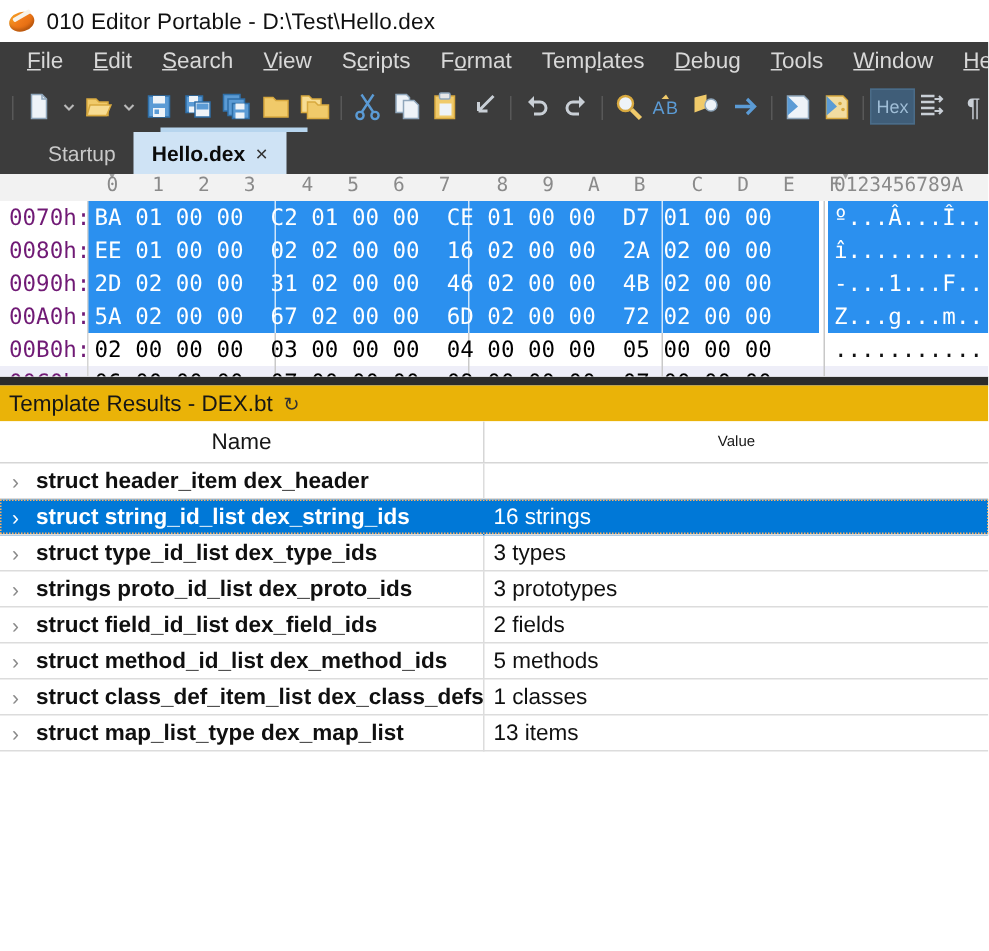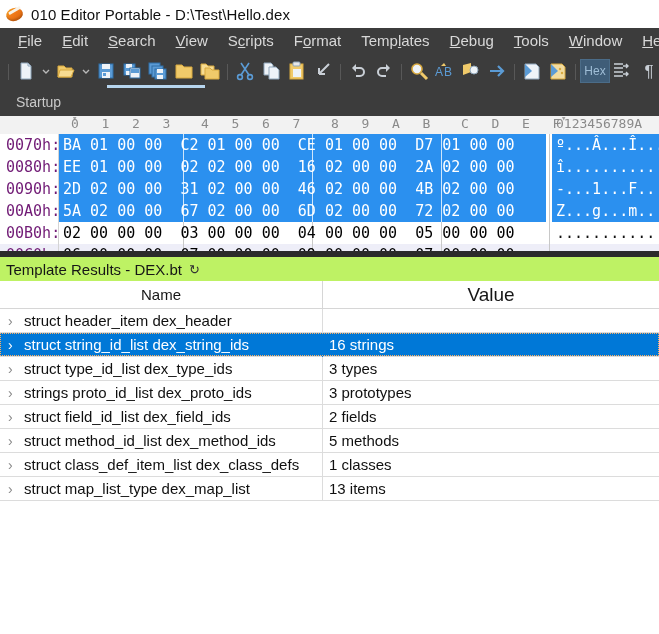--- a/index.html
+++ b/index.html
@@ -59,21 +59,21 @@
   .tb-hex {
     width: 30px; height: 24px; background: #3f5d78; color:#9fbdd6; font-size: 12px;
     display:flex; align-items:center; justify-content:center; flex:none; border:1px solid #4b6c88;
   }
   .tb-underline {
     position:absolute; left:107px; bottom:0px; width:98px; height:3px; background:#b7d5ee;
   }
 
   
   .tabstrip {
-    height: 28px; background: #3c3c3c; display: flex; align-items: stretch; padding-left: 4px;
+    height: 28px; background: #3c3c3c; display: flex; align-items: stretch; padding-left: 20px;
   }
   .tab {
     display:flex; align-items:center; padding: 0 12px; font-size: 14px; color:#c9c9c9;
     white-space: nowrap;
   }
   .tab.active { background: #cfe3f5; color:#0b0b0b; font-weight: bold; }
   .tab .tab-close { margin-left: 7px; font-size: 14px; font-weight: normal; color:#333; }
 
   
   .hexwrap { background:#ffffff; position: relative; height: 135px; overflow:hidden; }
@@ -106,47 +106,47 @@
   .hexsplit { position:absolute; top:18px; left:549px; width:1px; height:117px; background:#c8c8c8; }
   .hexsplit2 { position:absolute; top:18px; left:58px; width:1px; height:117px; background:#d4d4d4; }
 
   .bytegrpline { position:absolute; width:1px; background:#c9c9c9; }
 
   
   .splitter { height: 6px; background: #2b2b2b; }
 
   
   .tr-header {
-    height: 24px; background:#bef264; display:flex; align-items:center; padding-left:6px;
+    height: 24px; background:#eab308; display:flex; align-items:center; padding-left:6px;
     font-size: 15px; color:#161616;
   }
   .tr-refresh { margin-left: 7px; font-size: 13px; color:#333; }
 
   .tr-table { background:#ffffff; position:relative; }
   .tr-colhdr {
     height: 28px; background:#ffffff; position:relative; border-bottom:1px solid #d6d6d6;
   }
   .tr-colhdr .h-name {
     position:absolute; left:0; top:0; width:322px; height:27px;
     display:flex; align-items:center; justify-content:center; font-size:15px; color:#161616;
   }
   .tr-colhdr .h-value {
     position:absolute; left:323px; top:0; right:0; height:27px;
-    display:flex; align-items:center; justify-content:center; font-size:19px; color:#161616;
+    display:flex; align-items:center; justify-content:center; font-size:10px; color:#161616;
   }
   .tr-colhdr .divider { position:absolute; left:322px; top:0; width:1px; height:27px; background:#d6d6d6; }
 
   .tr-row { height: 24px; position:relative; border-bottom:1px solid #dcdcdc; }
   .tr-row .chev {
     position:absolute; left:8px; top:0; height:24px; line-height:24px;
     font-size:14px; color:#8a8a8a;
   }
   .tr-row .nm {
     position:absolute; left:24px; top:0; height:24px; line-height:24px;
-    font-size:15px; color:#101010; white-space:nowrap;
+    font-size:15px; color:#101010; white-space:nowrap;font-weight:bold;
   }
   .tr-row .vl {
     position:absolute; left:329px; top:0; height:24px; line-height:24px;
     font-size:15px; color:#101010; white-space:nowrap;
   }
   .tr-row .coldiv { position:absolute; left:322px; top:0; width:1px; height:24px; background:#dcdcdc; }
   .tr-row.selected { background:#0078d7; }
   .tr-row.selected .nm, .tr-row.selected .vl { color:#ffffff; }
   .tr-row.selected .chev { color:#ffffff; }
   .tr-row.selected .coldiv { background:#0078d7; }
@@ -334,20 +334,24 @@
       </div>
       <div class="tb">
         <span style="color:#c9cfd6;font-size:17px;line-height:1;">¶</span>
       </div>
     </div>
 
   <div class="tabstrip" id="tabstrip">
       <div class="tab">
         <span>Startup</span>
       </div>
+      <div class="tab active">
+        <span>Hello.dex</span>
+        <span class="tab-close">×</span>
+      </div>
     </div>
 
   <div class="hexwrap">
     <div class="hexhdr">
       <span class="caret-mark" style="left:72px;">▾</span>
       <span class="cols" id="hexcols"><span style="position: absolute; left: 8px;">0</span><span style="position: absolute; left: 38.5px;">1</span><span style="position: absolute; left: 69px;">2</span><span style="position: absolute; left: 99.5px;">3</span><span style="position: absolute; left: 138px;">4</span><span style="position: absolute; left: 168.5px;">5</span><span style="position: absolute; left: 199px;">6</span><span style="position: absolute; left: 229.5px;">7</span><span style="position: absolute; left: 268px;">8</span><span style="position: absolute; left: 298.5px;">9</span><span style="position: absolute; left: 329px;">A</span><span style="position: absolute; left: 359.5px;">B</span><span style="position: absolute; left: 398px;">C</span><span style="position: absolute; left: 428.5px;">D</span><span style="position: absolute; left: 459px;">E</span><span style="position: absolute; left: 489.5px;">F</span></span>
       <span class="caret-mark" style="left:561px;">▾</span>
       <span class="ascii-cols">0123456789A</span>
     </div>
 

